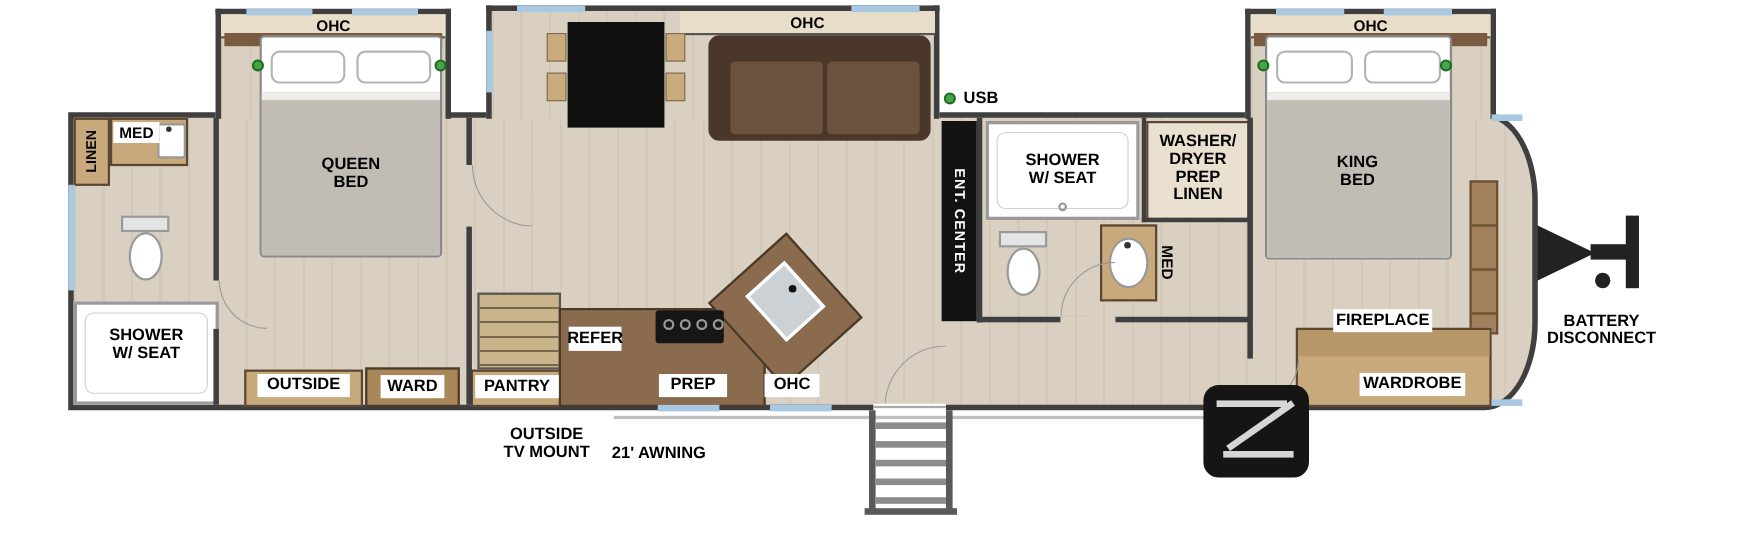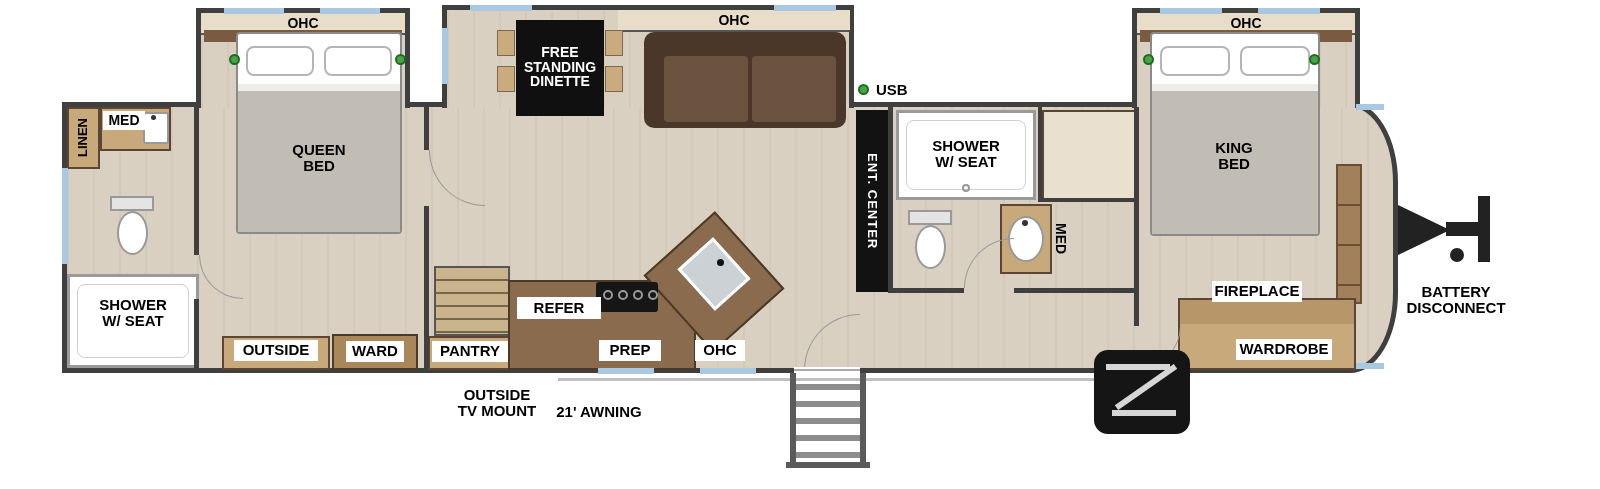--- a/index.html
+++ b/index.html
@@ -178,34 +178,35 @@
   <div class="lbl a patch f14" style="left:103px;top:111px;width:42px;height:19px">MED</div>
   <div class="lbl a" style="left:79px;top:293px;width:108px;height:40px">SHOWER
 W/ SEAT</div>
 
   <div class="lbl a f14" style="left:201px;top:13px;width:204px;height:20px">OHC</div>
   <div class="lbl a" style="left:256px;top:140px;width:126px;height:36px">QUEEN
 BED</div>
   <div class="lbl a patch" style="left:234px;top:340px;width:84px;height:21px">OUTSIDE</div>
   <div class="lbl a patch" style="left:346px;top:341px;width:58px;height:21px">WARD</div>
 
-  <div class="lbl a white f14" style="left:518px;top:32px;width:84px;height:70px">FREE
-STANDING
-DINETTE</div>
   <div class="lbl a f14" style="left:618px;top:10px;width:232px;height:20px">OHC</div>
   <div class="lbl a" style="left:876px;top:79px;width:46px;height:22px;justify-content:flex-start;text-align:left">USB</div>
   <div class="lbl a white vert f13" style="left:856px;top:110px;width:32px;height:182px;letter-spacing:1px">ENT. CENTER</div>
 
   <div class="lbl a patch" style="left:432px;top:341px;width:76px;height:21px">PANTRY</div>
-  <div class="lbl a patch" style="left:517px;top:297px;width:84px;height:22px">REFER</div>
+  <div class="lbl a patch" style="left:517px;top:297px;width:48px;height:22px">REFER</div>
   <div class="lbl a patch" style="left:599px;top:340px;width:62px;height:21px">PREP</div>
   <div class="lbl a patch" style="left:695px;top:340px;width:50px;height:21px">OHC</div>
 
   <div class="lbl a" style="left:906px;top:134px;width:120px;height:40px">SHOWER
 W/ SEAT</div>
+  <div class="lbl a" style="left:1044px;top:114px;width:90px;height:78px">WASHER/
+DRYER
+PREP
+LINEN</div>
   <div class="lbl a vert f14" style="left:1050px;top:206px;width:22px;height:66px">MED</div>
 
   <div class="lbl a f14" style="left:1137px;top:13px;width:218px;height:20px">OHC</div>
   <div class="lbl a" style="left:1172px;top:138px;width:124px;height:36px">KING
 BED</div>
   <div class="lbl a patch" style="left:1212px;top:281px;width:90px;height:21px">FIREPLACE</div>
   <div class="lbl a patch" style="left:1236px;top:339px;width:96px;height:21px">WARDROBE</div>
 
   <div class="lbl a" style="left:1400px;top:280px;width:112px;height:40px">BATTERY
 DISCONNECT</div>

